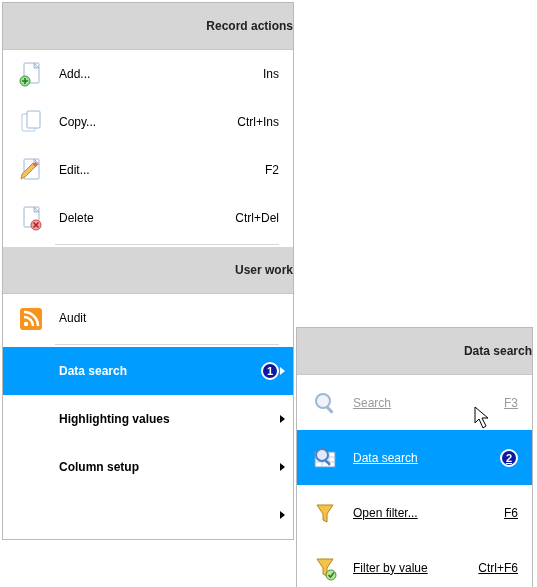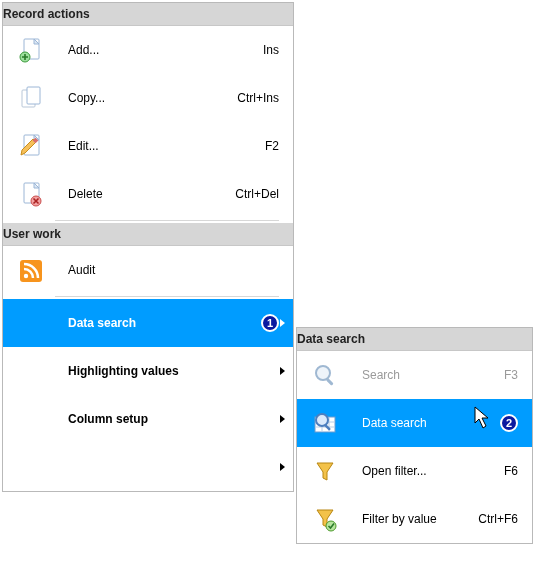--- a/index.html
+++ b/index.html
@@ -25,49 +25,48 @@
   }
   .sub-panel {
     left: 296px;
     top: 327px;
     width: 237px;
   }
   .section-header {
     background: #d6d6d6;
     color: #222;
     font-weight: bold;
-    text-align: left;
-    padding: 4px 0;
+    text-align: right;
+    padding: 16px 0;
     border-bottom: 1px solid #c7c7c7;
   }
   .menu-item {
     display: flex;
     align-items: center;
     height: 48px;
     padding: 0 14px 0 14px;
     position: relative;
   }
-  .sub-panel .menu-item { height: 48px; }
+  .sub-panel .menu-item { height: 55px; text-decoration: underline; }
   .menu-item.highlight {
     background: #009cff;
     color: #fff;
   }
   .menu-item .icon {
     width: 28px;
     height: 28px;
     margin-right: 14px;
     flex: 0 0 28px;
     display: flex;
     align-items: center;
     justify-content: center;
   }
   .menu-item .label {
     flex: 1 1 auto;
     font-weight: normal;
-    margin-left: 9px;
   }
   .menu-item.bold .label { font-weight: bold; }
   .menu-item .shortcut {
     flex: 0 0 auto;
     color: #000000;
     text-align: right;
     min-width: 52px;
   }
   .submenu-arrow {
     position: absolute;

